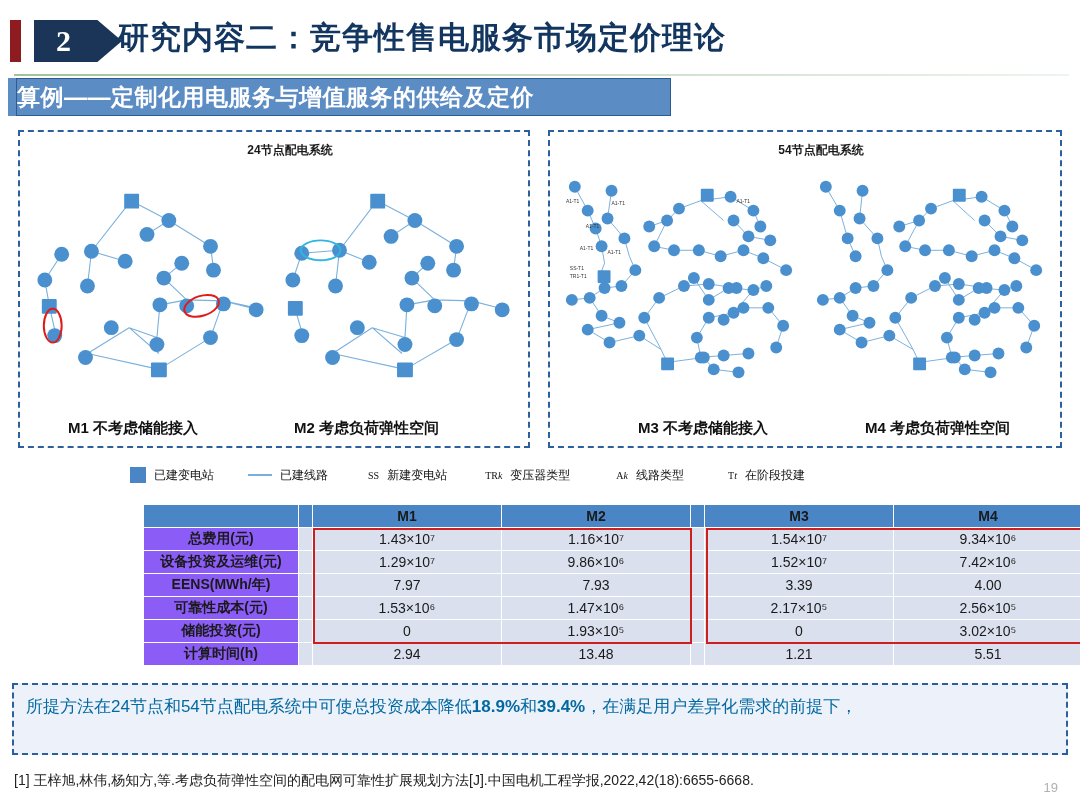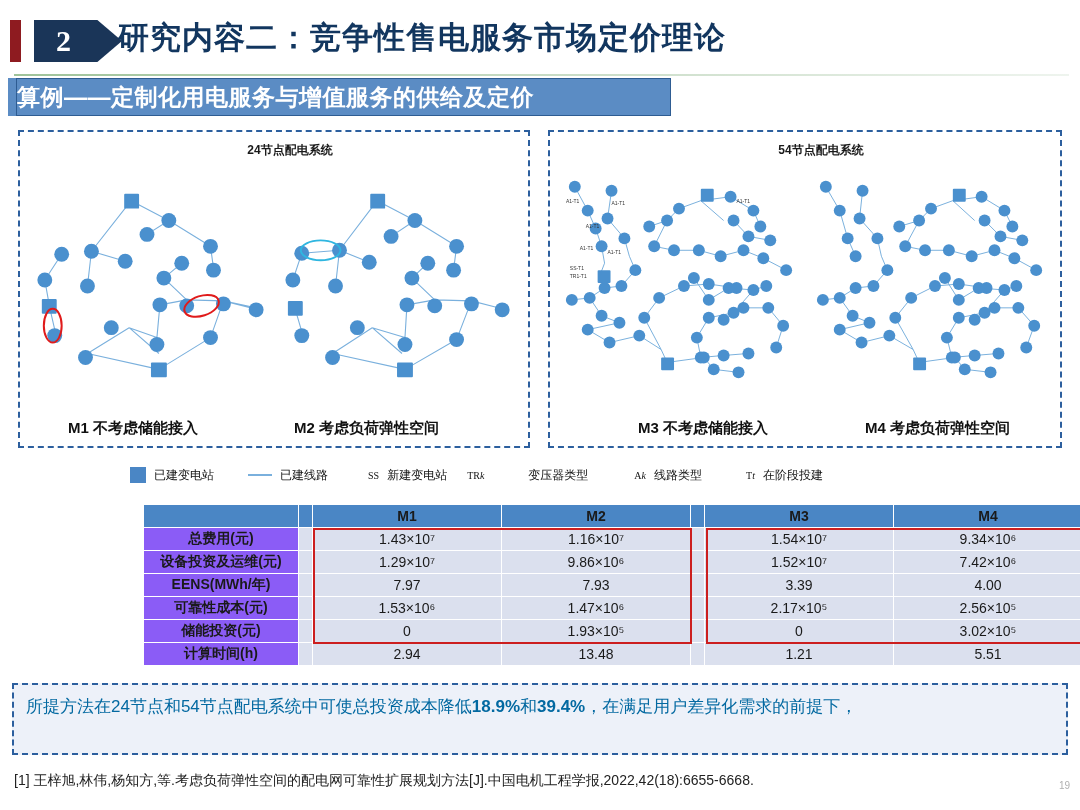--- a/index.html
+++ b/index.html
@@ -81,21 +81,21 @@
   .lg-sq { width: 16px; height: 16px; background: #4a86c5; margin-right: 8px; }
   .lg-line { width: 24px; height: 2px; background: #7ab0dd; margin-right: 8px; }
   .lg-sym {
     font-family: "Liberation Serif", serif; font-size: 10px; color: #111;
     margin-right: 8px; font-weight: normal;
   }
   .lg-sym i { font-style: italic; }
   .lg-txt { font-size: 12px; color: #111; text-align: right; }
   .lg-gap-a { margin-left: 34px; }
   .lg-gap-b { margin-left: 40px; }
-  .lg-gap-c { margin-left: 20px; gap: 36px; }
+  .lg-gap-c { margin-left: 38px; }
   .lg-gap-d { margin-left: 46px; }
   .lg-gap-e { margin-left: 44px; }
 
   
   .tbl-wrap { position: absolute; left: 143px; top: 504px; width: 925px; }
   table.results { border-collapse: collapse; width: 925px; table-layout: fixed; }
   table.results td {
     height: 23px; font-size: 14px; text-align: center;
     border: 1px solid #ffffff; color: #1a1a1a;
     font-family: "Liberation Sans", sans-serif;
@@ -126,22 +126,22 @@
   }
   .conc-l1 { font-size: 17px; color: #0369a1; line-height: 28px; }
   .conc-l1 b { font-weight: bold; }
   .conc-l2 { font-size: 17px; color: #dd1111; font-weight: bold; line-height: 28px; }
 
   .reference {
     position: absolute; left: 14px; top: 772px;
     font-size: 14px; color: #222;
   }
   .pagenum {
-    position: absolute; right: 10px; top: 780px;
-    font-size: 10px; color: #b0b0b0;
+    position: absolute; right: 22px; top: 780px;
+    font-size: 13px; color: #b0b0b0;
   }
 </style>
 </head>
 <body>
 
 <div class="header">
   <div class="header-redbar"></div>
   <div class="header-badge">2</div>
   <div class="header-title">研究内容二：竞争性售电服务市场定价理论</div>
 </div>

